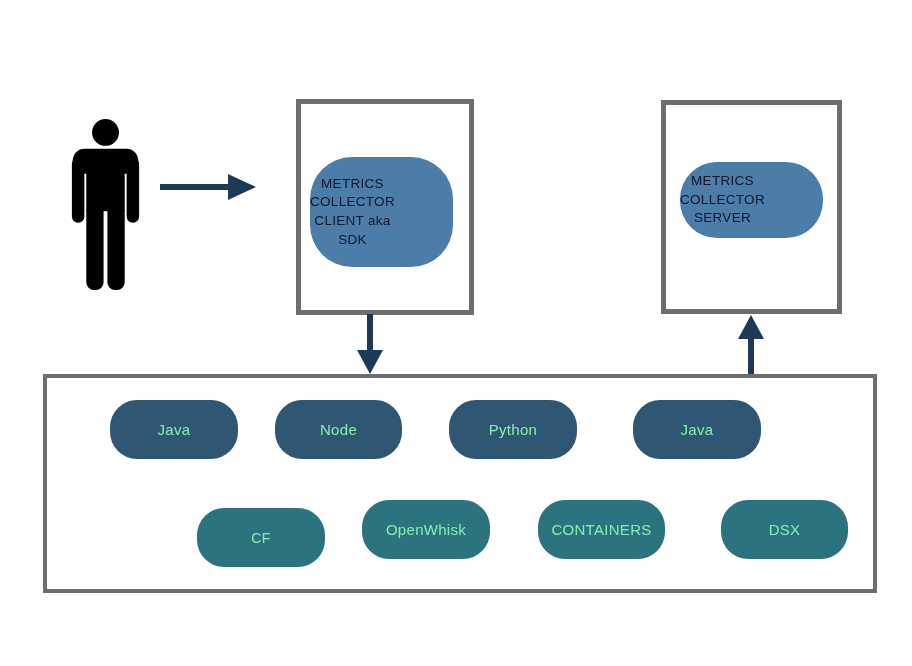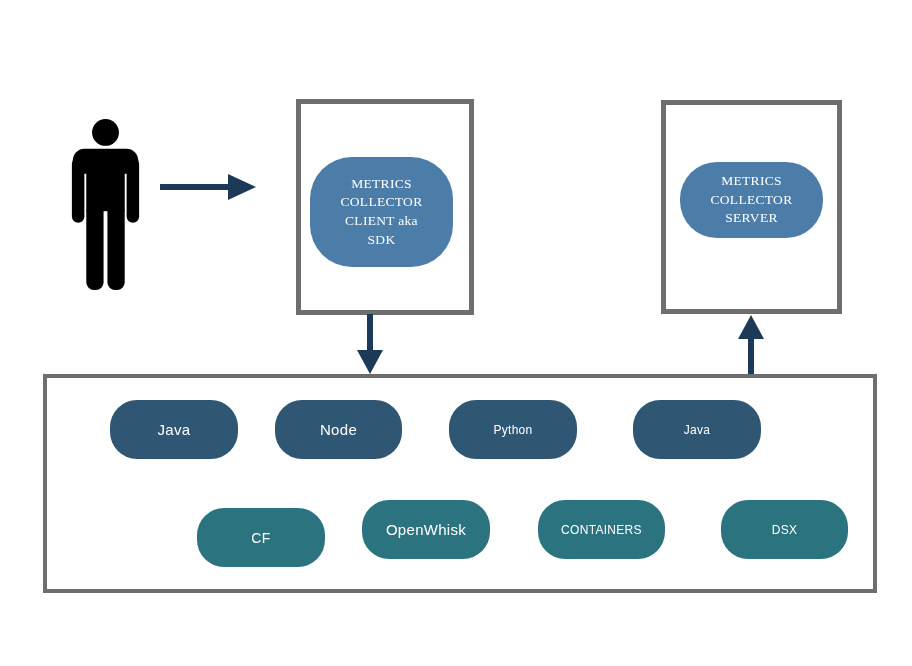--- a/index.html
+++ b/index.html
@@ -11,38 +11,38 @@
 
   
   .frame{
     position:absolute;background:#ffffff;
     border:5px solid #6e6e6e;box-sizing:border-box;
   }
   .frame.big{border-width:4px;}
 
   
   .node-shape{
-    position:absolute;background:#4c7da9;color:#ffffff;
-    display:flex;align-items:center;justify-content:center;text-align:center;
-    font-size:13.5px;line-height:1.38;letter-spacing:.3px;font-family:Liberation Serif, serif;
+    position:absolute;background:#4c7da9;color:#0f172a;
+    display:flex;align-items:center;text-align:center;
+    font-size:13.5px;line-height:1.38;letter-spacing:.3px;
   }
   .client-shape{border-radius:42px;}
   .server-shape{border-radius:37px;}
 
   
   .pill{
-    position:absolute;height:59px;border-radius:27px;color:#ffffff;
+    position:absolute;height:59px;border-radius:27px;color:#86efac;
     display:flex;align-items:center;justify-content:center;text-align:center;
     letter-spacing:.3px;
   }
   .pill.runtime{background:#2f5673;}
   .pill.platform{background:#2c7380;}
   .fs-lg{font-size:15px;}
   .fs-md{font-size:14px;margin-top:8px;}
-  .fs-sm{font-size:12px;text-align:center;}
+  .fs-sm{font-size:15px;text-align:center;}
 
   svg{display:block;}
 </style>
 </head>
 <body>
 
 <div class="abs" style="left:69px;top:117px;width:73px;height:173px;">
   <svg width="73" height="173" viewBox="0 0 76 180">
     <g fill="#000000">
       <circle cx="38" cy="16" r="14"></circle>

